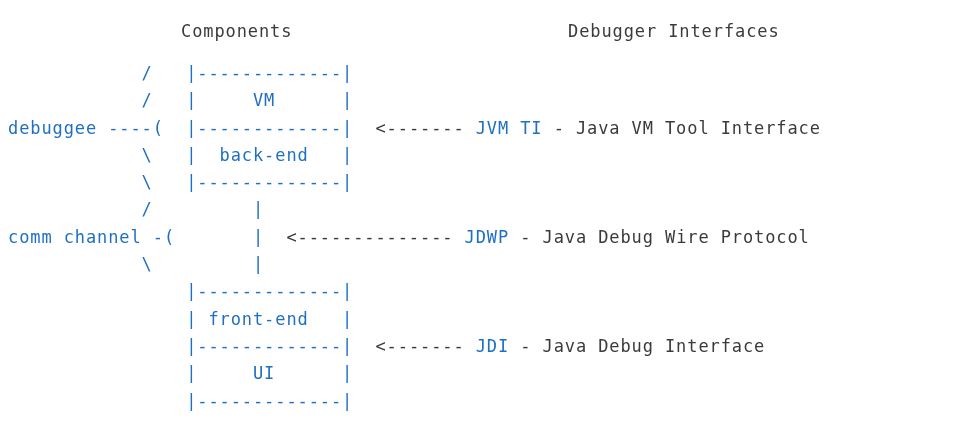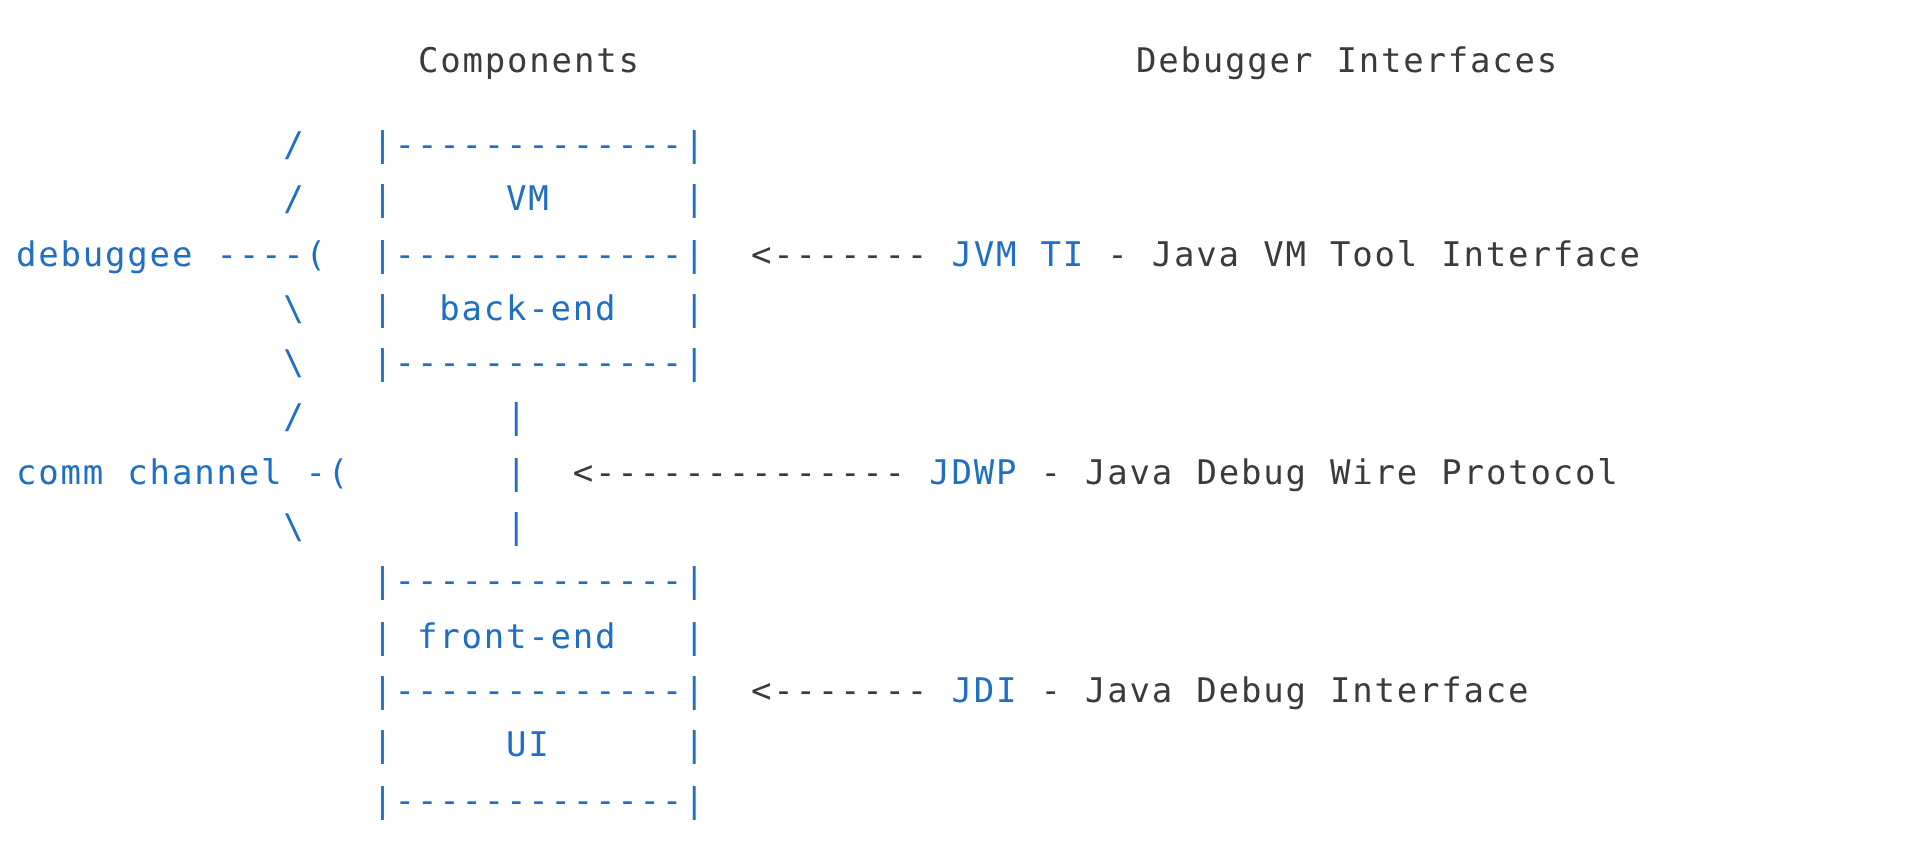--- a/index.html
+++ b/index.html
@@ -29,21 +29,21 @@
     height: 26px;
   }
   .heading {
     position: absolute;
     font-size: 17px;
     line-height: 26px;
     letter-spacing: 0.9px;
     color: #3b3b3b;
     white-space: pre;
   }
-  #heading-components { left: 181px; margin-left: 28px; }
+  #heading-components { left: 181px; }
   #heading-interfaces { left: 568px; text-align: right; }
 
   
   .ascii {
     position: absolute;
     top: 60px;
     left: 8px;
     font-size: 17px;
     line-height: 27.3px;
     letter-spacing: 0.9px;

